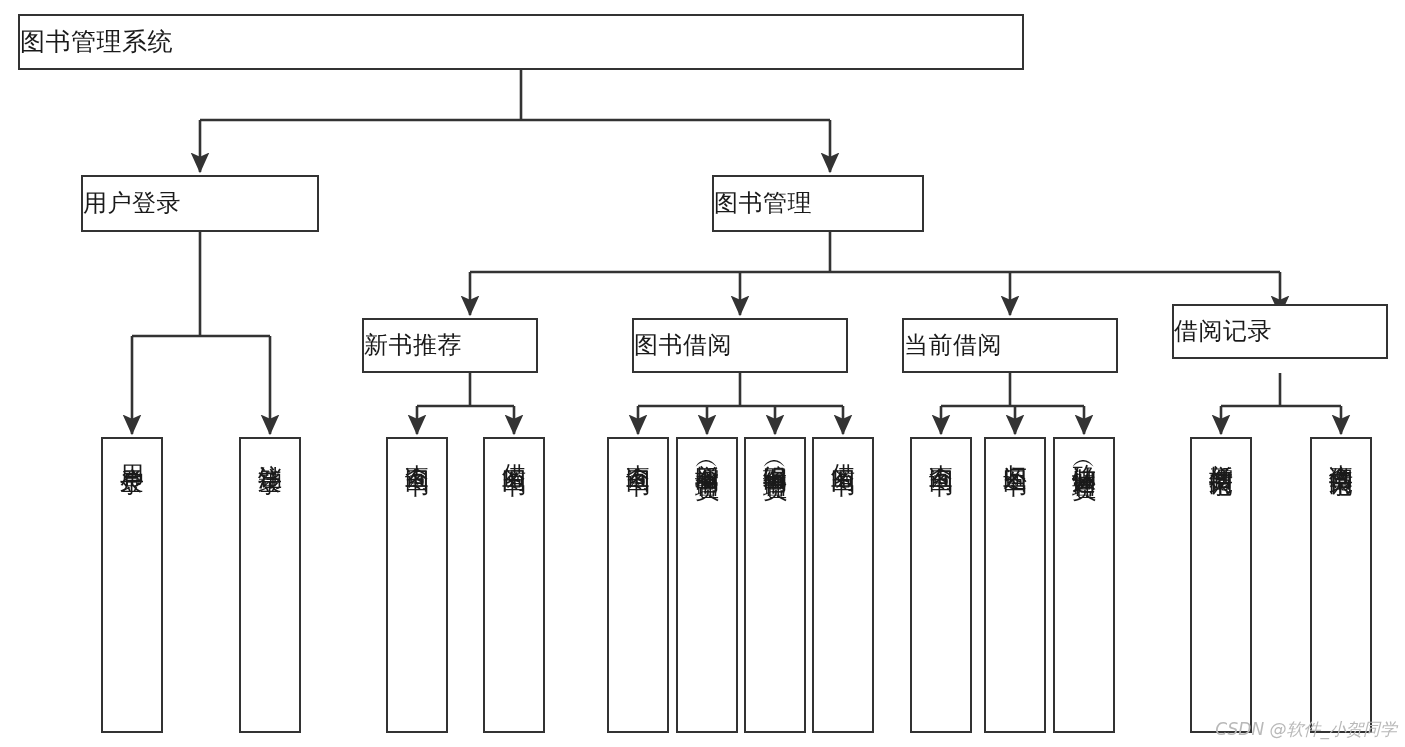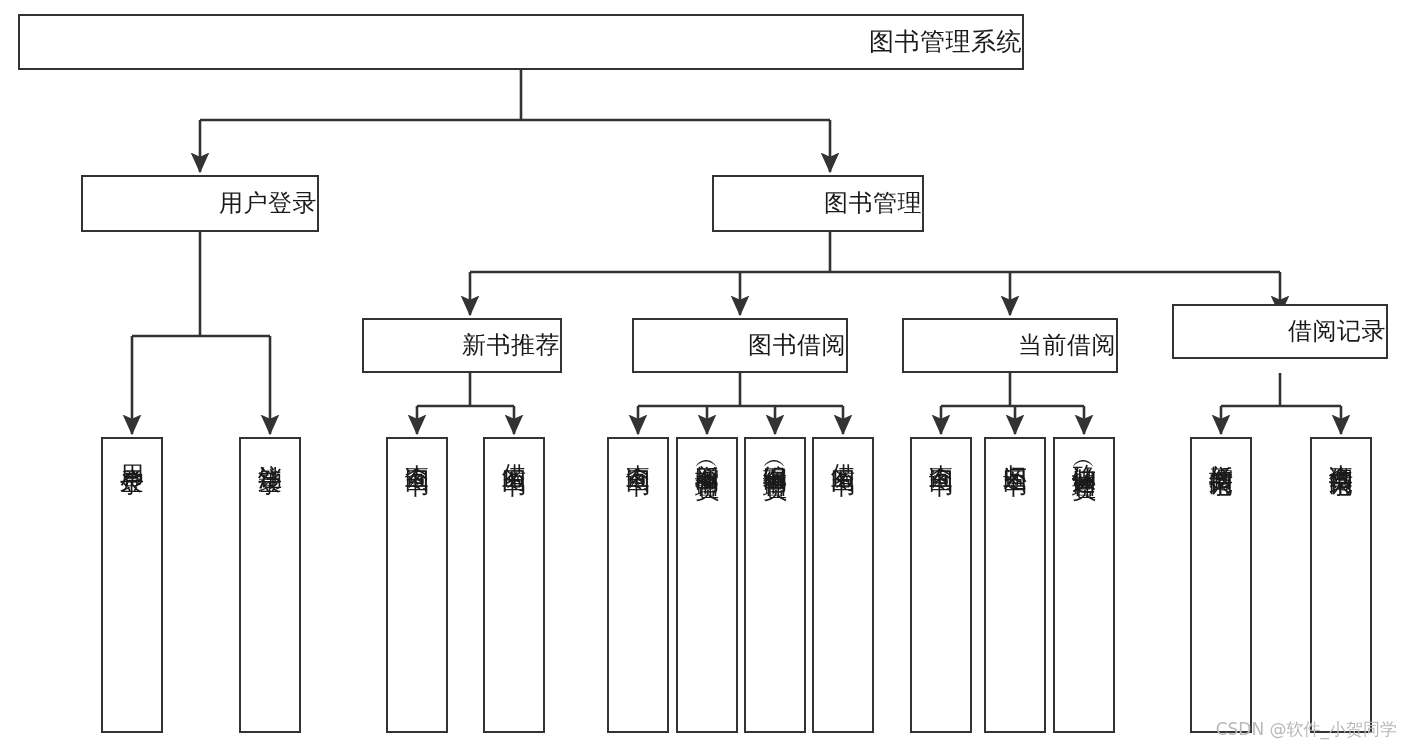--- a/index.html
+++ b/index.html
@@ -26,21 +26,21 @@
     height: 747px;
     pointer-events: none;
   }
   .node {
     position: absolute;
     box-sizing: border-box;
     background: #ffffff;
     border: 2px solid #333333;
     display: flex;
     align-items: center;
-    justify-content: flex-end;
+    justify-content: flex-start;
     z-index: 2;
   }
   .node-label {
     color: #1a1a1a;
     text-align: center;
     line-height: 1.18;
     letter-spacing: 0.5px;
     white-space: nowrap;
   }
   
@@ -70,20 +70,21 @@
   }
   #watermark {
     position: absolute;
     right: 8px;
     bottom: 6px;
     font-size: 17px;
     color: #b9b9b9;
     z-index: 5;
     white-space: nowrap;
     font-family: "DejaVu Sans", "Liberation Sans", sans-serif;
+    font-style: italic;
   }
 </style>
 </head>
 <body>
 
 <div id="diagram-root">
 
   <svg id="edge-layer" viewBox="0 0 1405 747" xmlns="http://www.w3.org/2000/svg">
     <defs>
       <marker id="arrowhead" markerWidth="9" markerHeight="9" refX="7.5" refY="4" orient="auto" markerUnits="strokeWidth">
@@ -131,21 +132,21 @@
     <span class="node-label">图书管理系统</span>
   </div>
 
   <div class="node horiz" style="left: 81px; top: 175px; width: 238px; height: 57px;">
     <span class="node-label">用户登录</span>
   </div>
   <div class="node horiz" style="left: 712px; top: 175px; width: 212px; height: 57px;">
     <span class="node-label">图书管理</span>
   </div>
 
-  <div class="node horiz" style="left: 362px; top: 318px; width: 200px; height: 55px;">
+  <div class="node horiz" style="left: 362px; top: 318px; width: 176px; height: 55px;">
     <span class="node-label">新书推荐</span>
   </div>
   <div class="node horiz" style="left: 902px; top: 318px; width: 216px; height: 55px;">
     <span class="node-label">当前借阅</span>
   </div>
   <div class="node horiz" style="left: 632px; top: 318px; width: 216px; height: 55px;">
     <span class="node-label">图书借阅</span>
   </div>
   <div class="node horiz" style="left: 1172px; top: 304px; width: 216px; height: 55px;">
     <span class="node-label">借阅记录</span>

